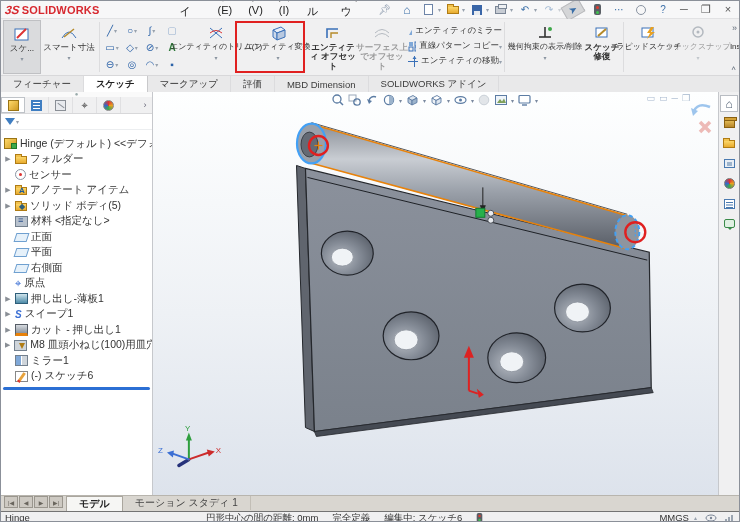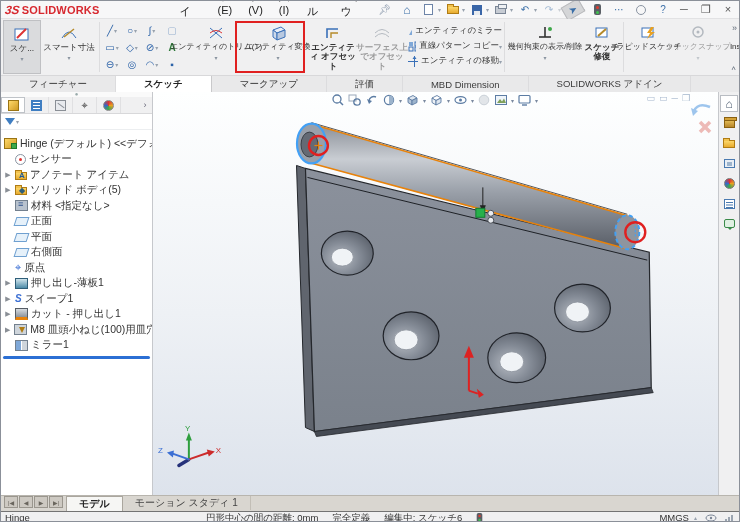--- a/index.html
+++ b/index.html
@@ -53,21 +53,21 @@
   .tg .qcaret { margin-left:1px; }
   .rcol { display:flex; flex-direction:column; justify-content:flex-start; padding-top:5px; gap:3px; flex:none; }
   .rrow { display:flex; align-items:center; font-size:8.5px; gap:3px; white-space:nowrap; }
   .redbox { position:absolute; left:234px; top:2px; width:70px; height:52px;
     border:2px solid var(--accent_red,#e02020); pointer-events:none; }
   .roverflow { position:absolute; right:2px; top:4px; font-size:9px; color:#5f6a78; }
   .rcollapse { position:absolute; right:3px; bottom:2px; font-size:8px; color:#5f6a78; }
   
   .ribbontabs { position:absolute; left:0; top:74px; width:100%; height:17px; background:#e9e9ea;
     border-top:1px solid #d8d8da; display:flex; font-size:9.5px; }
-  .rtab { padding:0 28px; display:flex; align-items:center; color:#3c3c3c; border-right:1px solid #dcdcde; }
+  .rtab { padding:0 12px; display:flex; align-items:center; color:#3c3c3c; border-right:1px solid #dcdcde; }
   .rtab.active { background:#fff; border-right:1px solid #c9c9cb; font-weight:bold; color:#222; }
   
   .main { position:absolute; left:0; top:91px; width:100%; height:403px; display:flex; }
   
   .fmpanel { width:152px; background:#fff; border-right:1px solid #c6c8cc; position:relative; font-size:10.5px; }
   .splitdot { height:5px; text-align:center; color:#9aa; font-size:6px; line-height:4px; background:#fafafa; }
   .fmtabs { height:17px; display:flex; align-items:stretch; background:#f0f0f1; border-bottom:1px solid #d8d8da; }
   .fmtab { width:24px; display:flex; align-items:center; justify-content:center; border-right:1px solid #e0e0e2; }
   .fmtab.active { background:#fff; border:1px solid #bfc3c8; }
   .sq { width:11px; height:11px; display:inline-block; }
@@ -406,20 +406,25 @@
       <div class="filterrow">
         <span class="funnel"></span>
         <span class="qcaret">▾</span>
       </div>
       <div class="tree">
         <div class="trow root">
             <span class="ti ti-part"></span>
             <span>Hinge (デフォルト) &lt;&lt;デフォルト&gt;_表示状態</span>
           </div>
         <div class="trow">
+            <span class="arr">▶</span>
+            <span class="fold"></span>
+            <span>フォルダー</span>
+          </div>
+        <div class="trow">
             <span class="ti ti-sensor"></span>
             <span>センサー</span>
           </div>
         <div class="trow">
             <span class="arr">▶</span>
             <span class="fold">
               <span class="flet">A</span>
             </span>
             <span>アノテート アイテム</span>
           </div>
@@ -466,20 +471,24 @@
             <span>カット - 押し出し1</span>
           </div>
         <div class="trow">
             <span class="arr">▶</span>
             <span class="ti ti-hole"></span>
             <span style="overflow:hidden;text-overflow:clip">M8 皿頭小ねじ(100)用皿穴1</span>
           </div>
         <div class="trow">
             <span class="ti ti-mirror"></span>
             <span>ミラー1</span>
+          </div>
+        <div class="trow">
+            <span class="ti ti-sketch"></span>
+            <span>(-) スケッチ6</span>
           </div>
         <div class="rollback"></div>
       </div>
     </div>
 
     <div class="viewport">
 
       <svg class="model" viewBox="152 91 567 403">
         <defs>
           <linearGradient id="cylGrad" x1="0" y1="118" x2="0" y2="250" gradientUnits="userSpaceOnUse">

